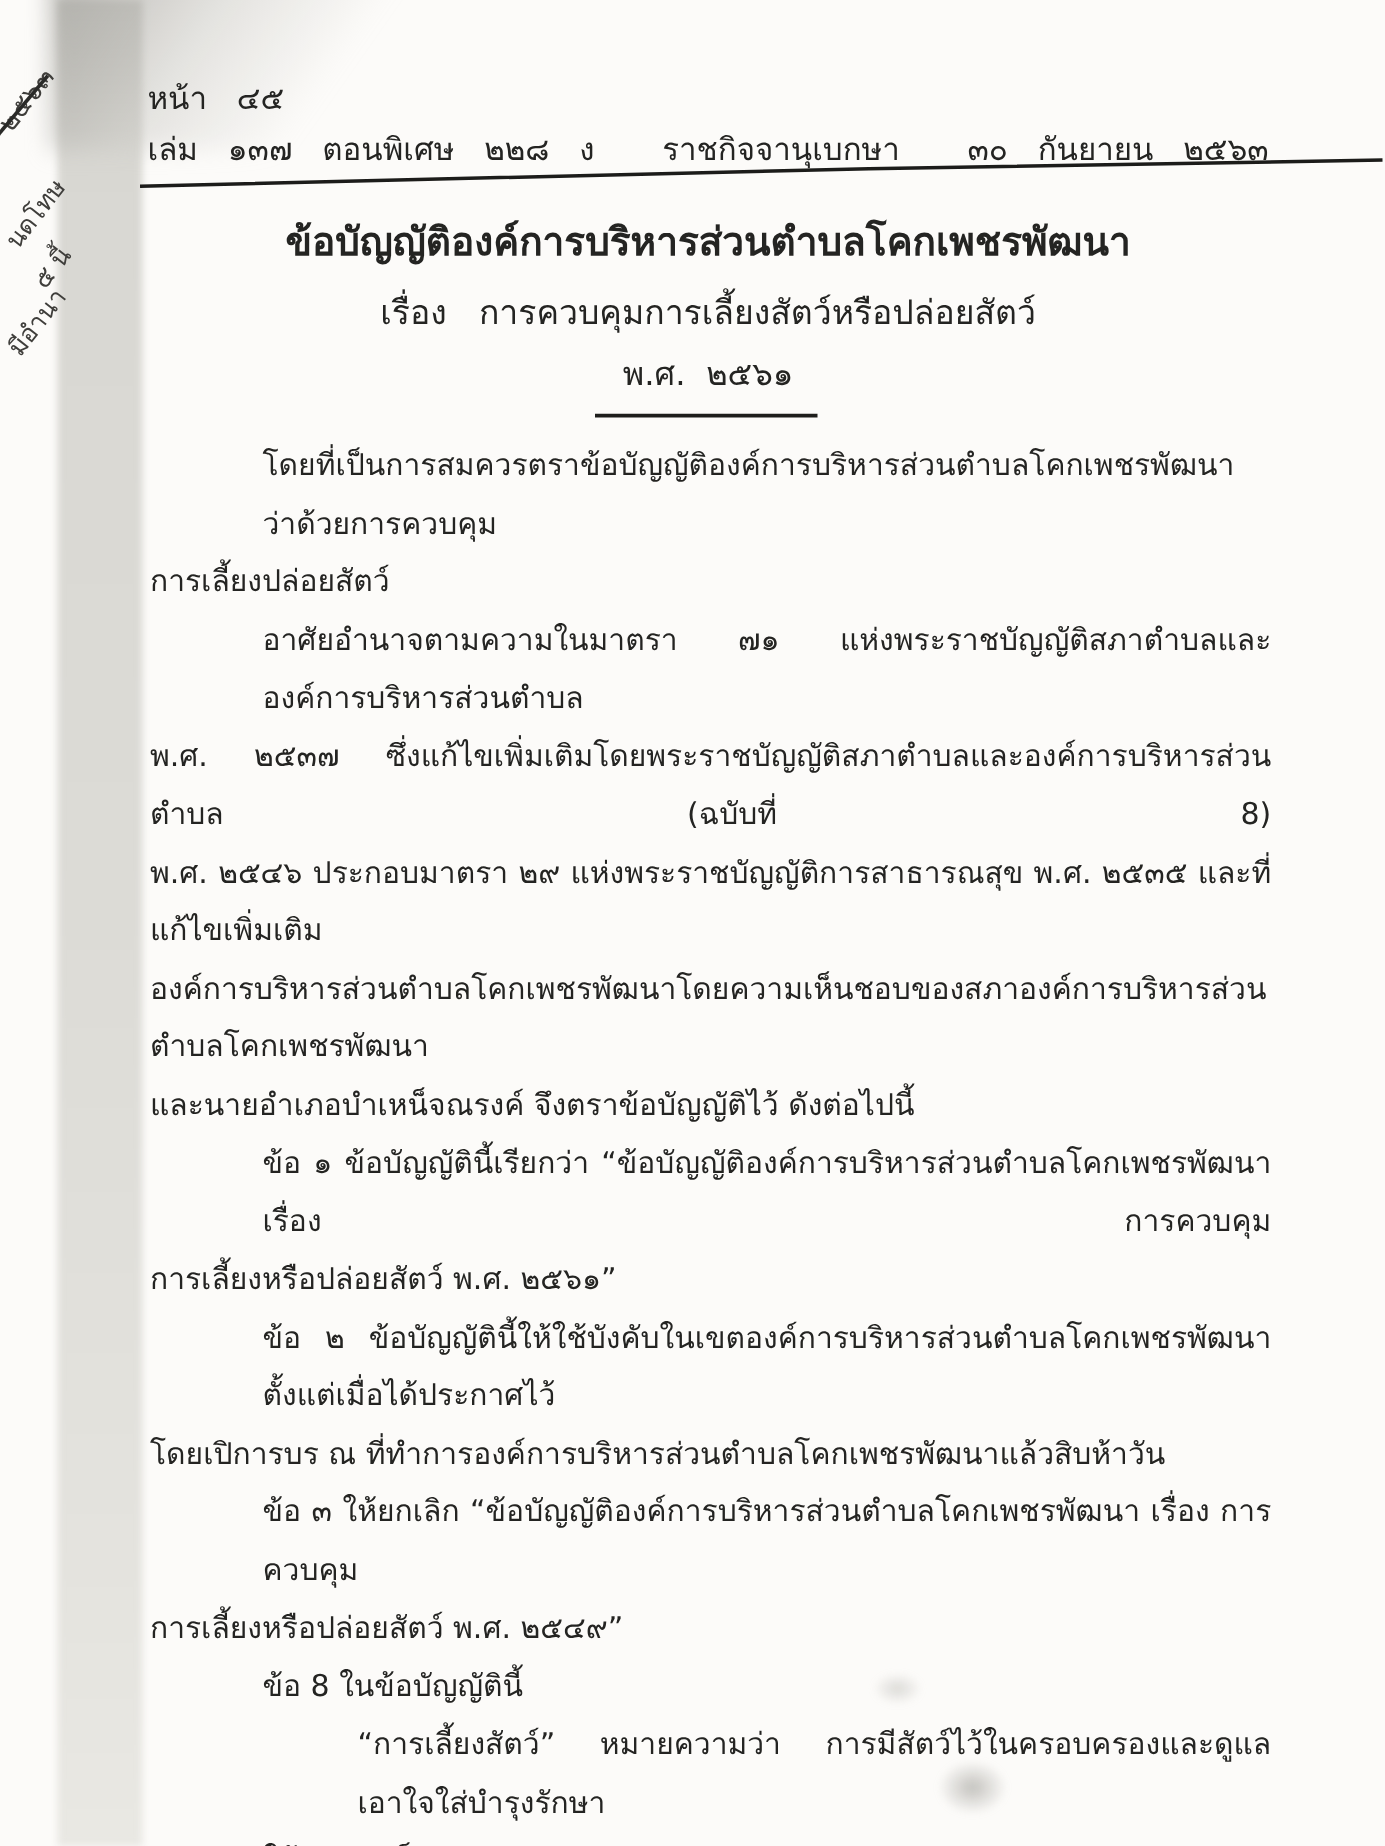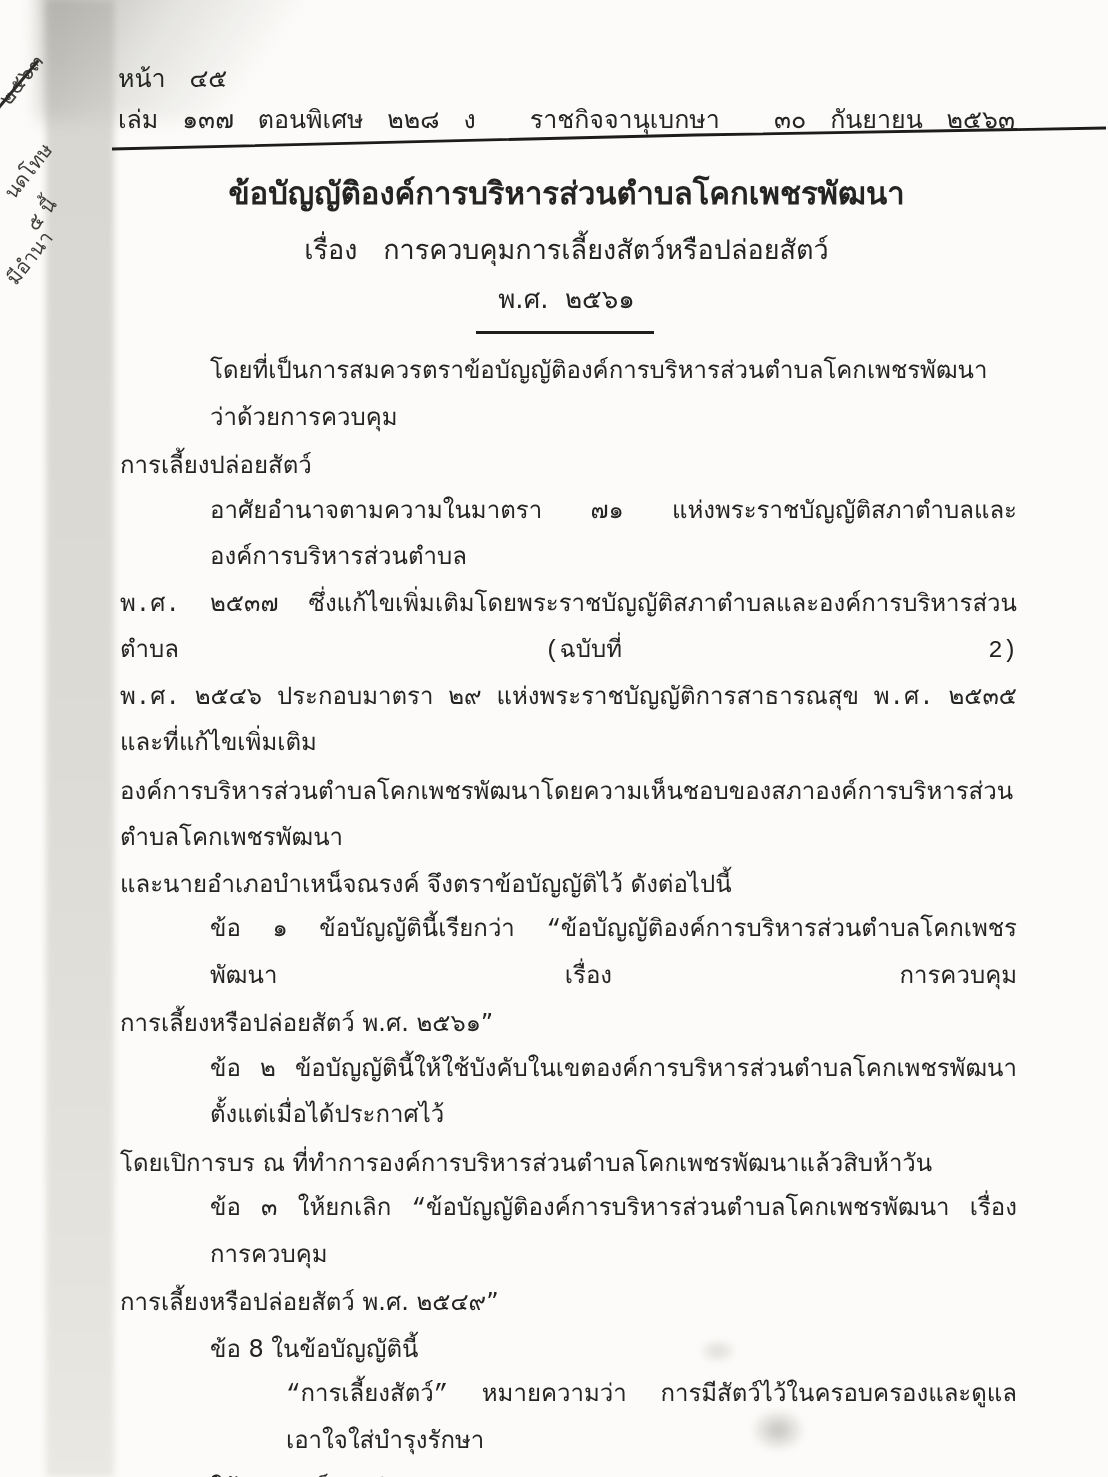--- a/index.html
+++ b/index.html
@@ -70,21 +70,21 @@
   }
 
   
   .doc-body {
     position:absolute; left:120px; top:349px; width:897px;
     font-size:24px; line-height:46.5px;
   }
   .ln { min-height:46.5px; }
   .ln.i1 { padding-left:90px; }
   .ln.i2 { padding-left:166px; }
-  .ln.fill { text-align:justify; text-align-last:justify;font-family:Liberation Mono, monospace; }
+  .ln.fill { text-align:justify; text-align-last:justify; }
 
   
   .smudge {
     position:absolute; left:750px; top:1408px; width:56px; height:44px;
     background:radial-gradient(ellipse at center, rgba(150,148,142,.55) 0%, rgba(150,148,142,0) 70%);
     filter:blur(3px);
   }
   .smudge2 {
     position:absolute; left:698px; top:1338px; width:40px; height:26px;
     background:radial-gradient(ellipse at center, rgba(160,158,152,.35) 0%, rgba(160,158,152,0) 70%);
@@ -119,21 +119,21 @@
 
   <div class="doc-title">ข้อบัญญัติองค์การบริหารส่วนตำบลโคกเพชรพัฒนา</div>
   <div class="doc-subject">เรื่อง   การควบคุมการเลี้ยงสัตว์หรือปล่อยสัตว์</div>
   <div class="doc-year">พ.ศ.  ๒๕๖๑</div>
   <div class="title-divider"></div>
 
   <div class="doc-body">
       <div class="ln i1 fill">โดยที่เป็นการสมควรตราข้อบัญญัติองค์การบริหารส่วนตำบลโคกเพชรพัฒนา ว่าด้วยการควบคุม</div>
       <div class="ln">การเลี้ยงปล่อยสัตว์</div>
       <div class="ln i1 fill">อาศัยอำนาจตามความในมาตรา ๗๑ แห่งพระราชบัญญัติสภาตำบลและองค์การบริหารส่วนตำบล</div>
-      <div class="ln  fill">พ.ศ. ๒๕๓๗ ซึ่งแก้ไขเพิ่มเติมโดยพระราชบัญญัติสภาตำบลและองค์การบริหารส่วนตำบล (ฉบับที่ 2)</div>
+      <div class="ln  fill">พ.ศ. ๒๕๓๗ ซึ่งแก้ไขเพิ่มเติมโดยพระราชบัญญัติสภาตำบลและองค์การบริหารส่วนตำบล (ฉบับที่ 8)</div>
       <div class="ln  fill">พ.ศ. ๒๕๔๖ ประกอบมาตรา ๒๙ แห่งพระราชบัญญัติการสาธารณสุข พ.ศ. ๒๕๓๕ และที่แก้ไขเพิ่มเติม</div>
       <div class="ln">องค์การบริหารส่วนตำบลโคกเพชรพัฒนาโดยความเห็นชอบของสภาองค์การบริหารส่วนตำบลโคกเพชรพัฒนา</div>
       <div class="ln">และนายอำเภอบำเหน็จณรงค์ จึงตราข้อบัญญัติไว้ ดังต่อไปนี้</div>
       <div class="ln i1 fill">ข้อ ๑ ข้อบัญญัตินี้เรียกว่า “ข้อบัญญัติองค์การบริหารส่วนตำบลโคกเพชรพัฒนา เรื่อง การควบคุม</div>
       <div class="ln">การเลี้ยงหรือปล่อยสัตว์ พ.ศ. ๒๕๖๑”</div>
       <div class="ln i1 fill">ข้อ ๒ ข้อบัญญัตินี้ให้ใช้บังคับในเขตองค์การบริหารส่วนตำบลโคกเพชรพัฒนา ตั้งแต่เมื่อได้ประกาศไว้</div>
       <div class="ln">โดยเปิการบร ณ ที่ทำการองค์การบริหารส่วนตำบลโคกเพชรพัฒนาแล้วสิบห้าวัน</div>
       <div class="ln i1 fill">ข้อ ๓ ให้ยกเลิก “ข้อบัญญัติองค์การบริหารส่วนตำบลโคกเพชรพัฒนา เรื่อง การควบคุม</div>
       <div class="ln">การเลี้ยงหรือปล่อยสัตว์ พ.ศ. ๒๕๔๙”</div>
       <div class="ln i1">ข้อ 8 ในข้อบัญญัตินี้</div>

